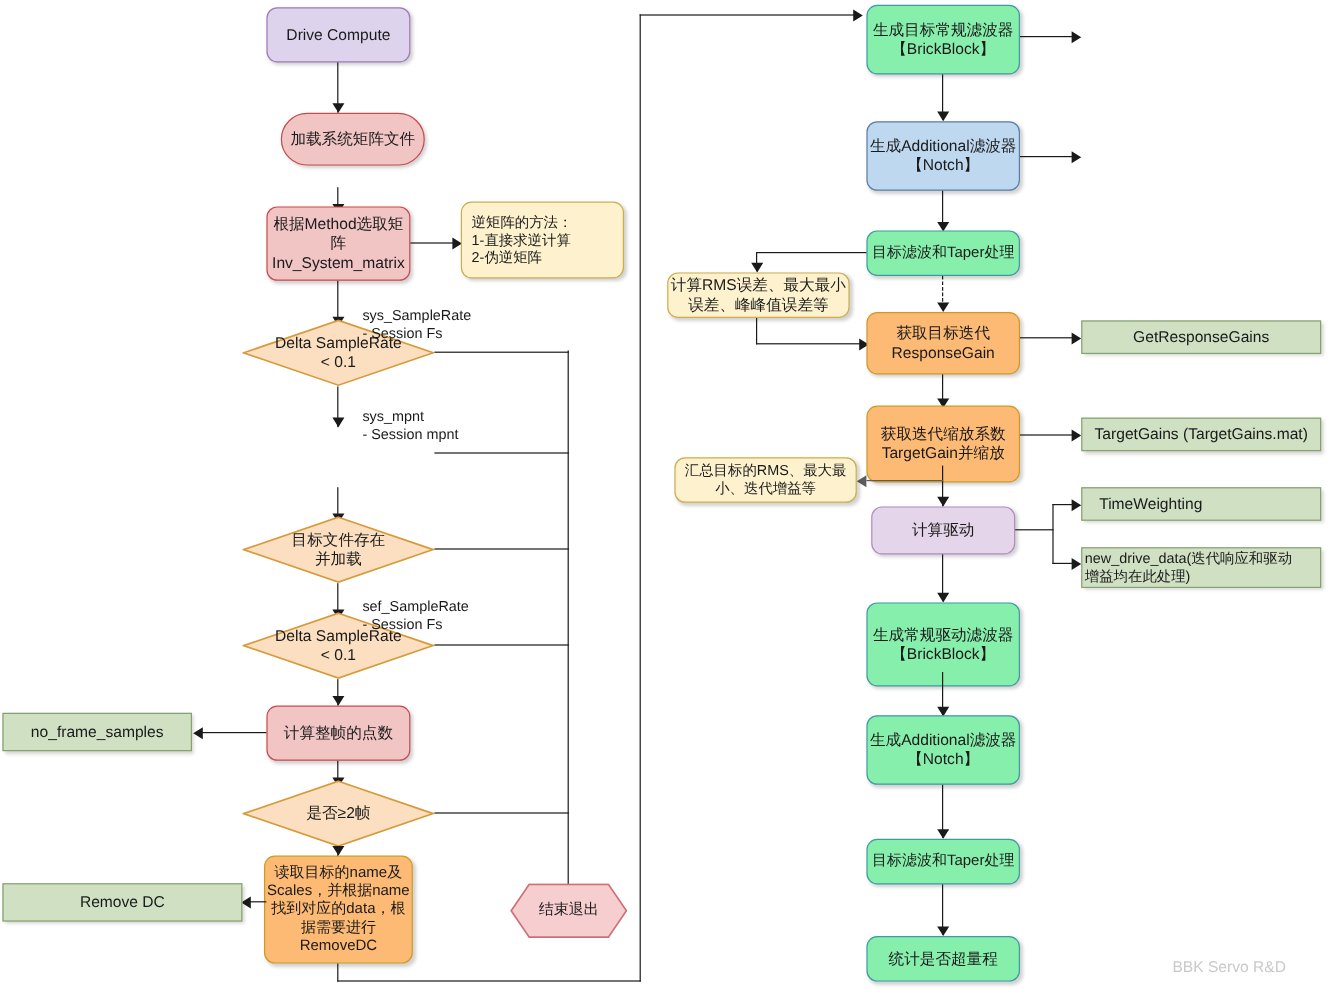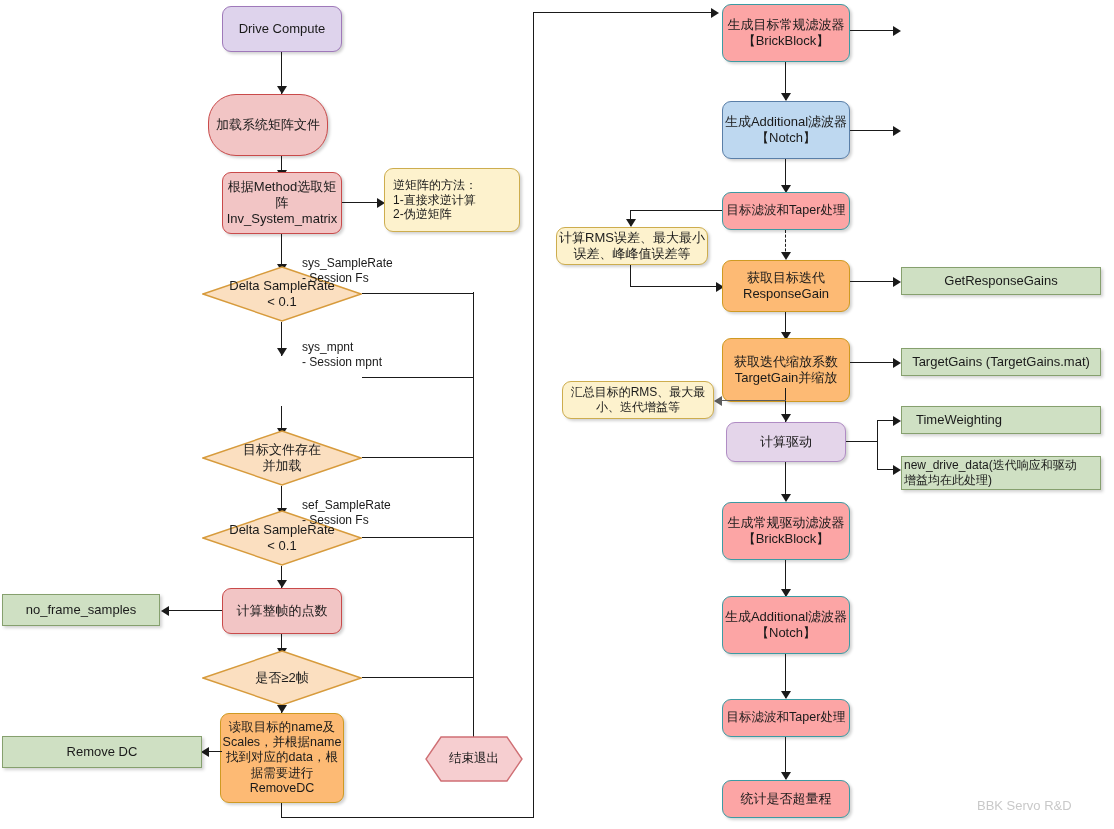--- a/index.html
+++ b/index.html
@@ -22,21 +22,21 @@
   .hexnode .hshape{position:absolute;left:0;top:0;width:100%;height:100%;}
   .hexnode .htext{position:relative;z-index:2;width:100%;text-align:center;font-size:12.5px;}
 
   
   .c-purple{background:#ded3ec;border-color:#9f79ba;}
   .c-purple2{background:#e4d5ea;border-color:#b08cc4;}
   .c-red{background:#f2c5c5;border-color:#c94a4a;}
   .c-yellow{background:#fdba74;border-color:#cf9a22;}
   .c-note{background:#fdf2cd;border-color:#cdad4e;}
   .c-green{background:#cfe0c3;border-color:#86a06e;}
-  .c-teal{background:#fca5a5;border-color:#3c9ba3;}
+  .c-teal{background:#86efac;border-color:#3c9ba3;}
   .c-blue{background:#bed8f0;border-color:#5a7fa8;}
 
   .edge{position:absolute;background:#1a1a1a;}
   .edge.h{height:1.4px;}
   .edge.v{width:1.4px;}
   .edge.grey{background:#5d5d5d;}
   .arrow{position:absolute;width:0;height:0;}
   .arrow.down{border-left:5px solid transparent;border-right:5px solid transparent;border-top:8px solid #1a1a1a;}
   .arrow.right{border-top:5px solid transparent;border-bottom:5px solid transparent;border-left:8px solid #1a1a1a;}
   .arrow.left{border-top:5px solid transparent;border-bottom:5px solid transparent;border-right:8px solid #1a1a1a;}
@@ -48,21 +48,21 @@
 </style>
 </head>
 <body>
 
 <div id="canvas">
 
   <div class="node rounded c-purple" style="left:222px;top:6px;width:120px;height:46px;">Drive Compute</div>
   <div class="edge v" style="left:281px;top:52px;height:42px;"></div>
   <div class="arrow down" style="left:277px;top:86px;"></div>
 
-  <div class="node rounded c-red" style="left:208px;top:94px;width:120px;height:62px;border-radius:28px;">加载系统矩阵文件</div>
+  <div class="node rounded c-red" style="left:234px;top:94px;width:120px;height:44px;border-radius:28px;">加载系统矩阵文件</div>
   <div class="edge v" style="left:281px;top:156px;height:22px;"></div>
   <div class="arrow down" style="left:277px;top:170px;"></div>
 
   <div class="node rounded c-red" style="left:222px;top:172px;width:120px;height:62px;">根据Method选取矩阵
 Inv_System_matrix</div>
 
   <div class="edge h" style="left:342px;top:202px;width:38px;"></div>
   <div class="arrow right" style="left:377px;top:198px;"></div>
   <div class="node rounded c-note" style="left:384px;top:168px;width:136px;height:64px;font-size:12px;justify-content:flex-start;padding-left:8px;text-align:left;">逆矩阵的方法：
 1-直接求逆计算
@@ -227,21 +227,21 @@
   <div class="edge h" style="left:877px;top:469px;width:19px;"></div>
   <div class="arrow right" style="left:893px;top:465px;"></div>
 
   <div class="node rect c-green" style="left:901px;top:406px;width:200px;height:28px;justify-content:flex-start;padding-left:14px;">TimeWeighting</div>
   <div class="node rect c-green" style="left:901px;top:456px;width:200px;height:34px;font-size:12px;justify-content:flex-start;padding-left:2px;text-align:left;">  new_drive_data(迭代响应和驱动
 增益均在此处理)</div>
 
   <div class="edge v" style="left:785px;top:462px;height:38px;"></div>
   <div class="arrow down" style="left:781px;top:494px;"></div>
 
-  <div class="node rounded c-teal" style="left:722px;top:502px;width:128px;height:58px;">生成常规驱动滤波器
+  <div class="node rounded c-teal" style="left:722px;top:502px;width:128px;height:70px;">生成常规驱动滤波器
 【BrickBlock】</div>
 
   <div class="edge v" style="left:785px;top:560px;height:36px;"></div>
   <div class="arrow down" style="left:781px;top:589px;"></div>
 
   <div class="node rounded c-teal" style="left:722px;top:596px;width:128px;height:58px;">生成Additional滤波器
 【Notch】</div>
 
   <div class="edge v" style="left:785px;top:654px;height:44px;"></div>
   <div class="arrow down" style="left:781px;top:691px;"></div>

